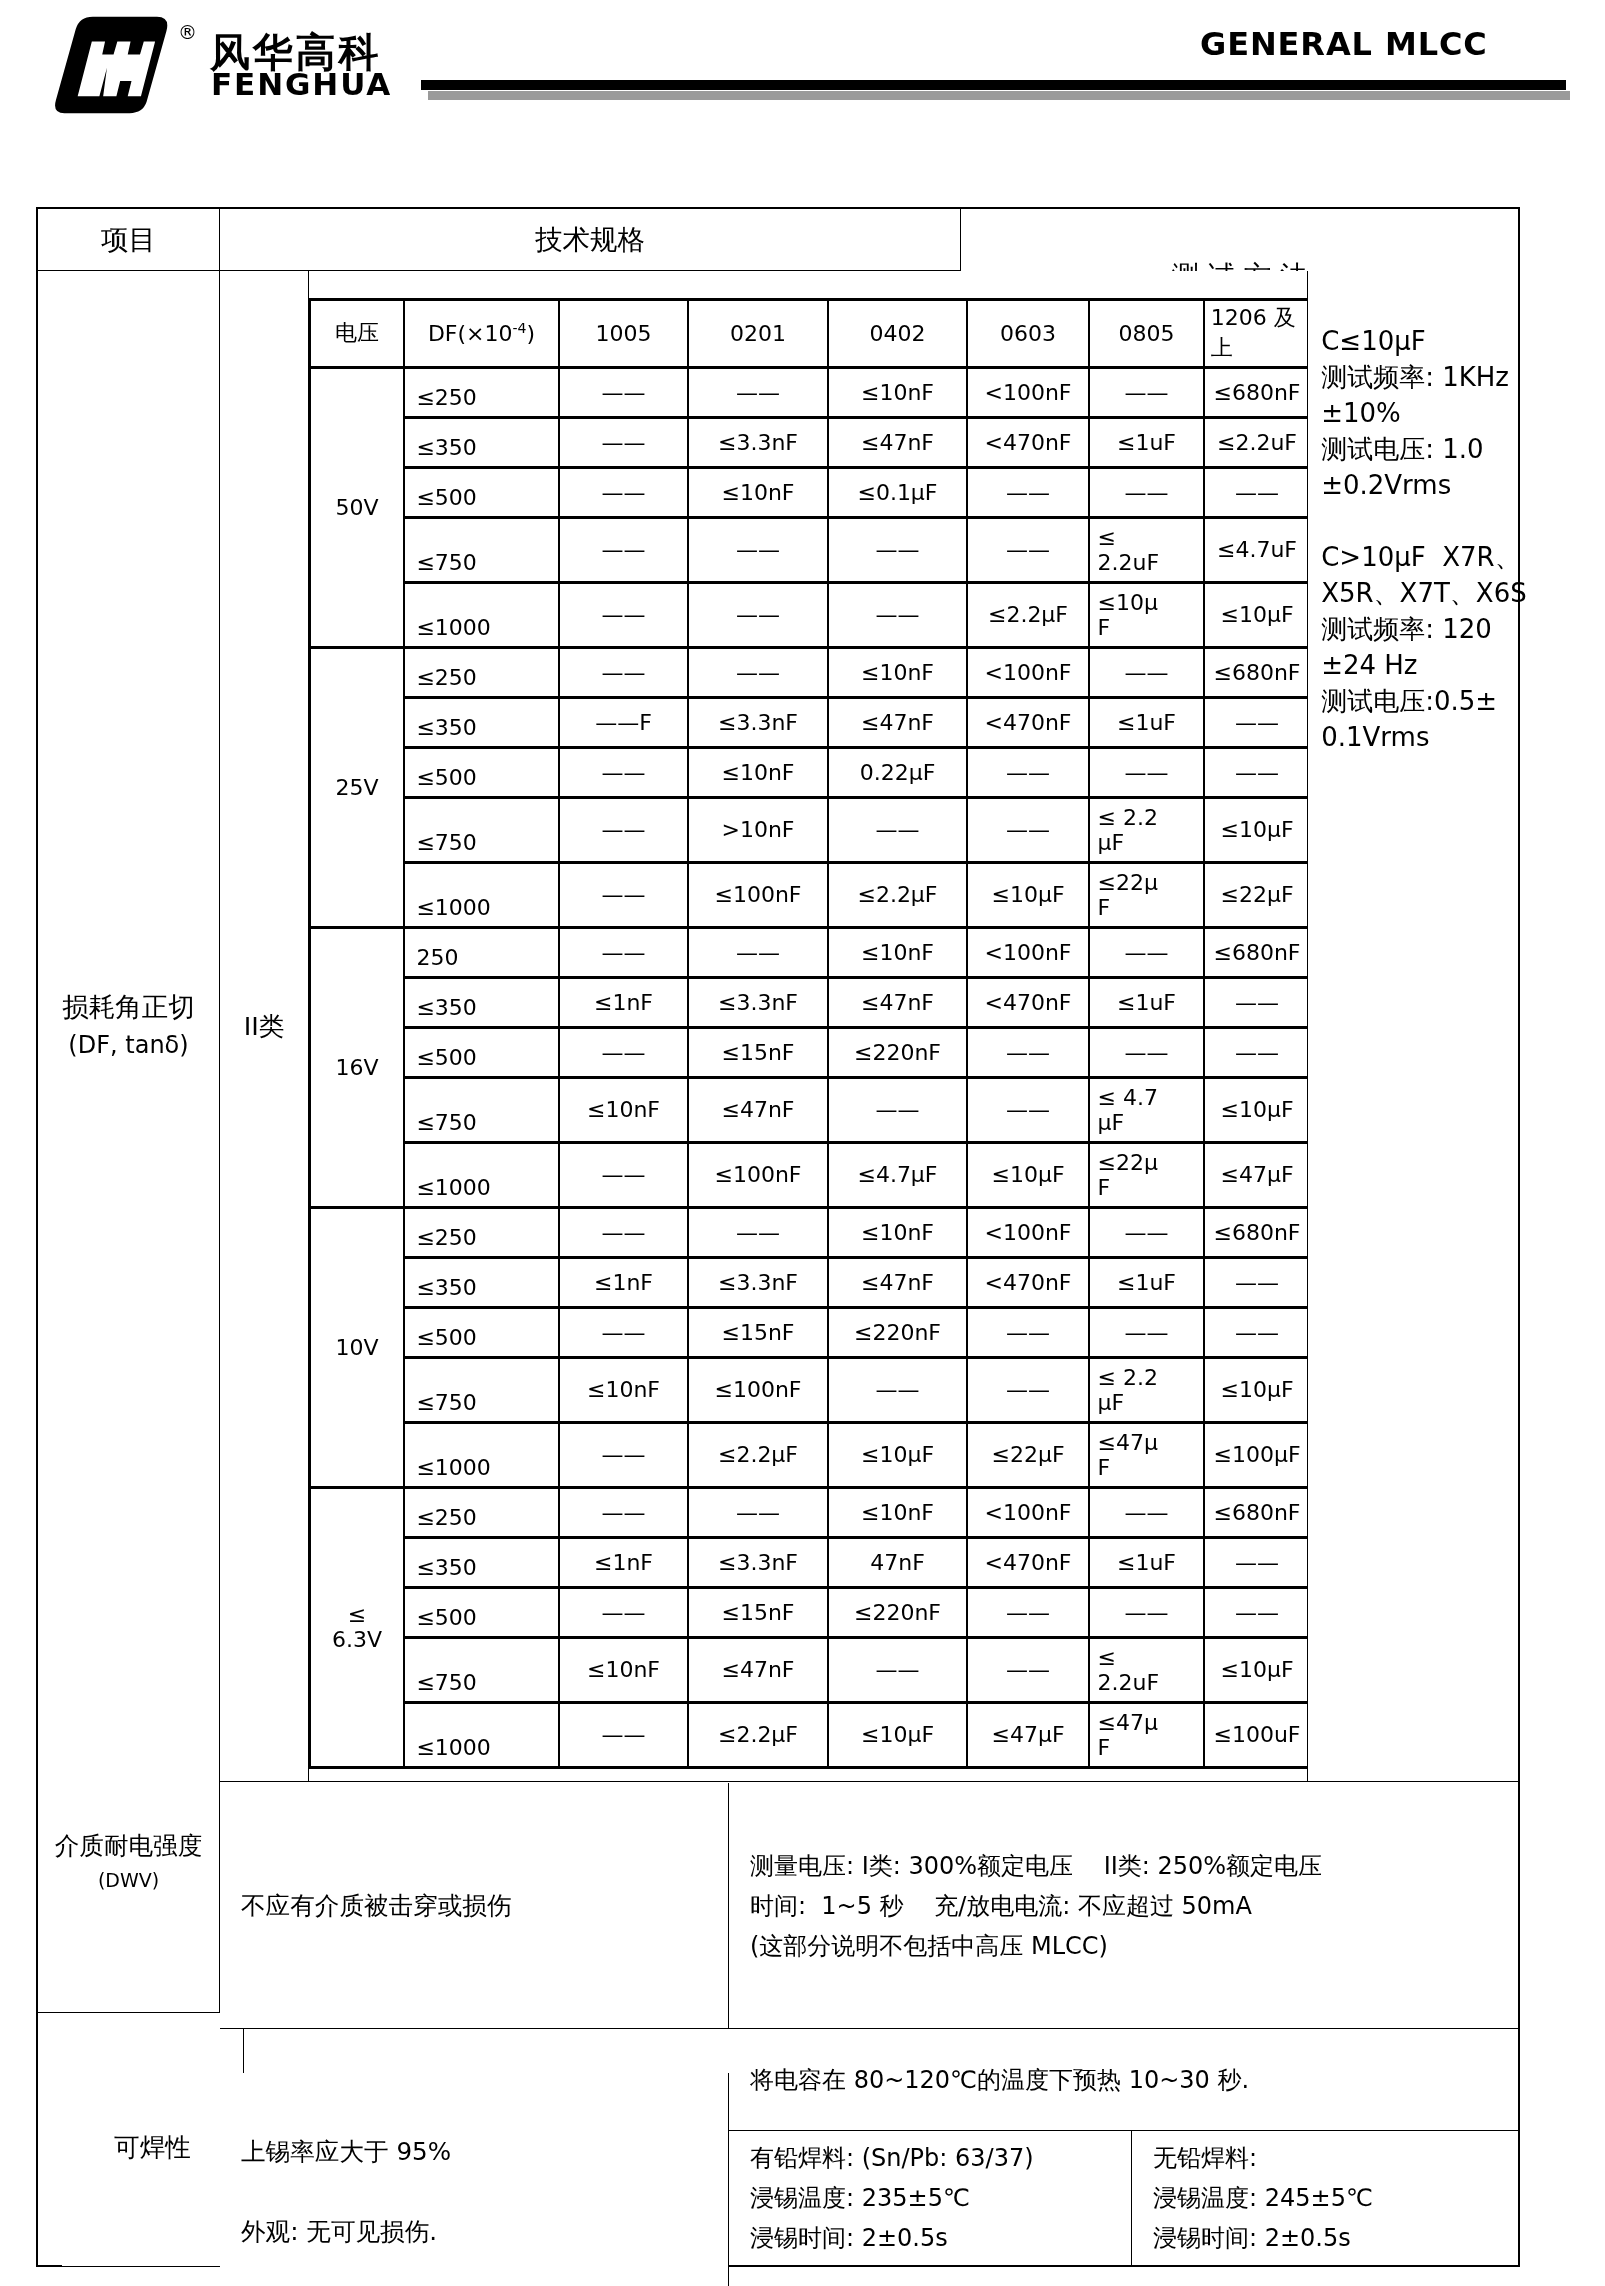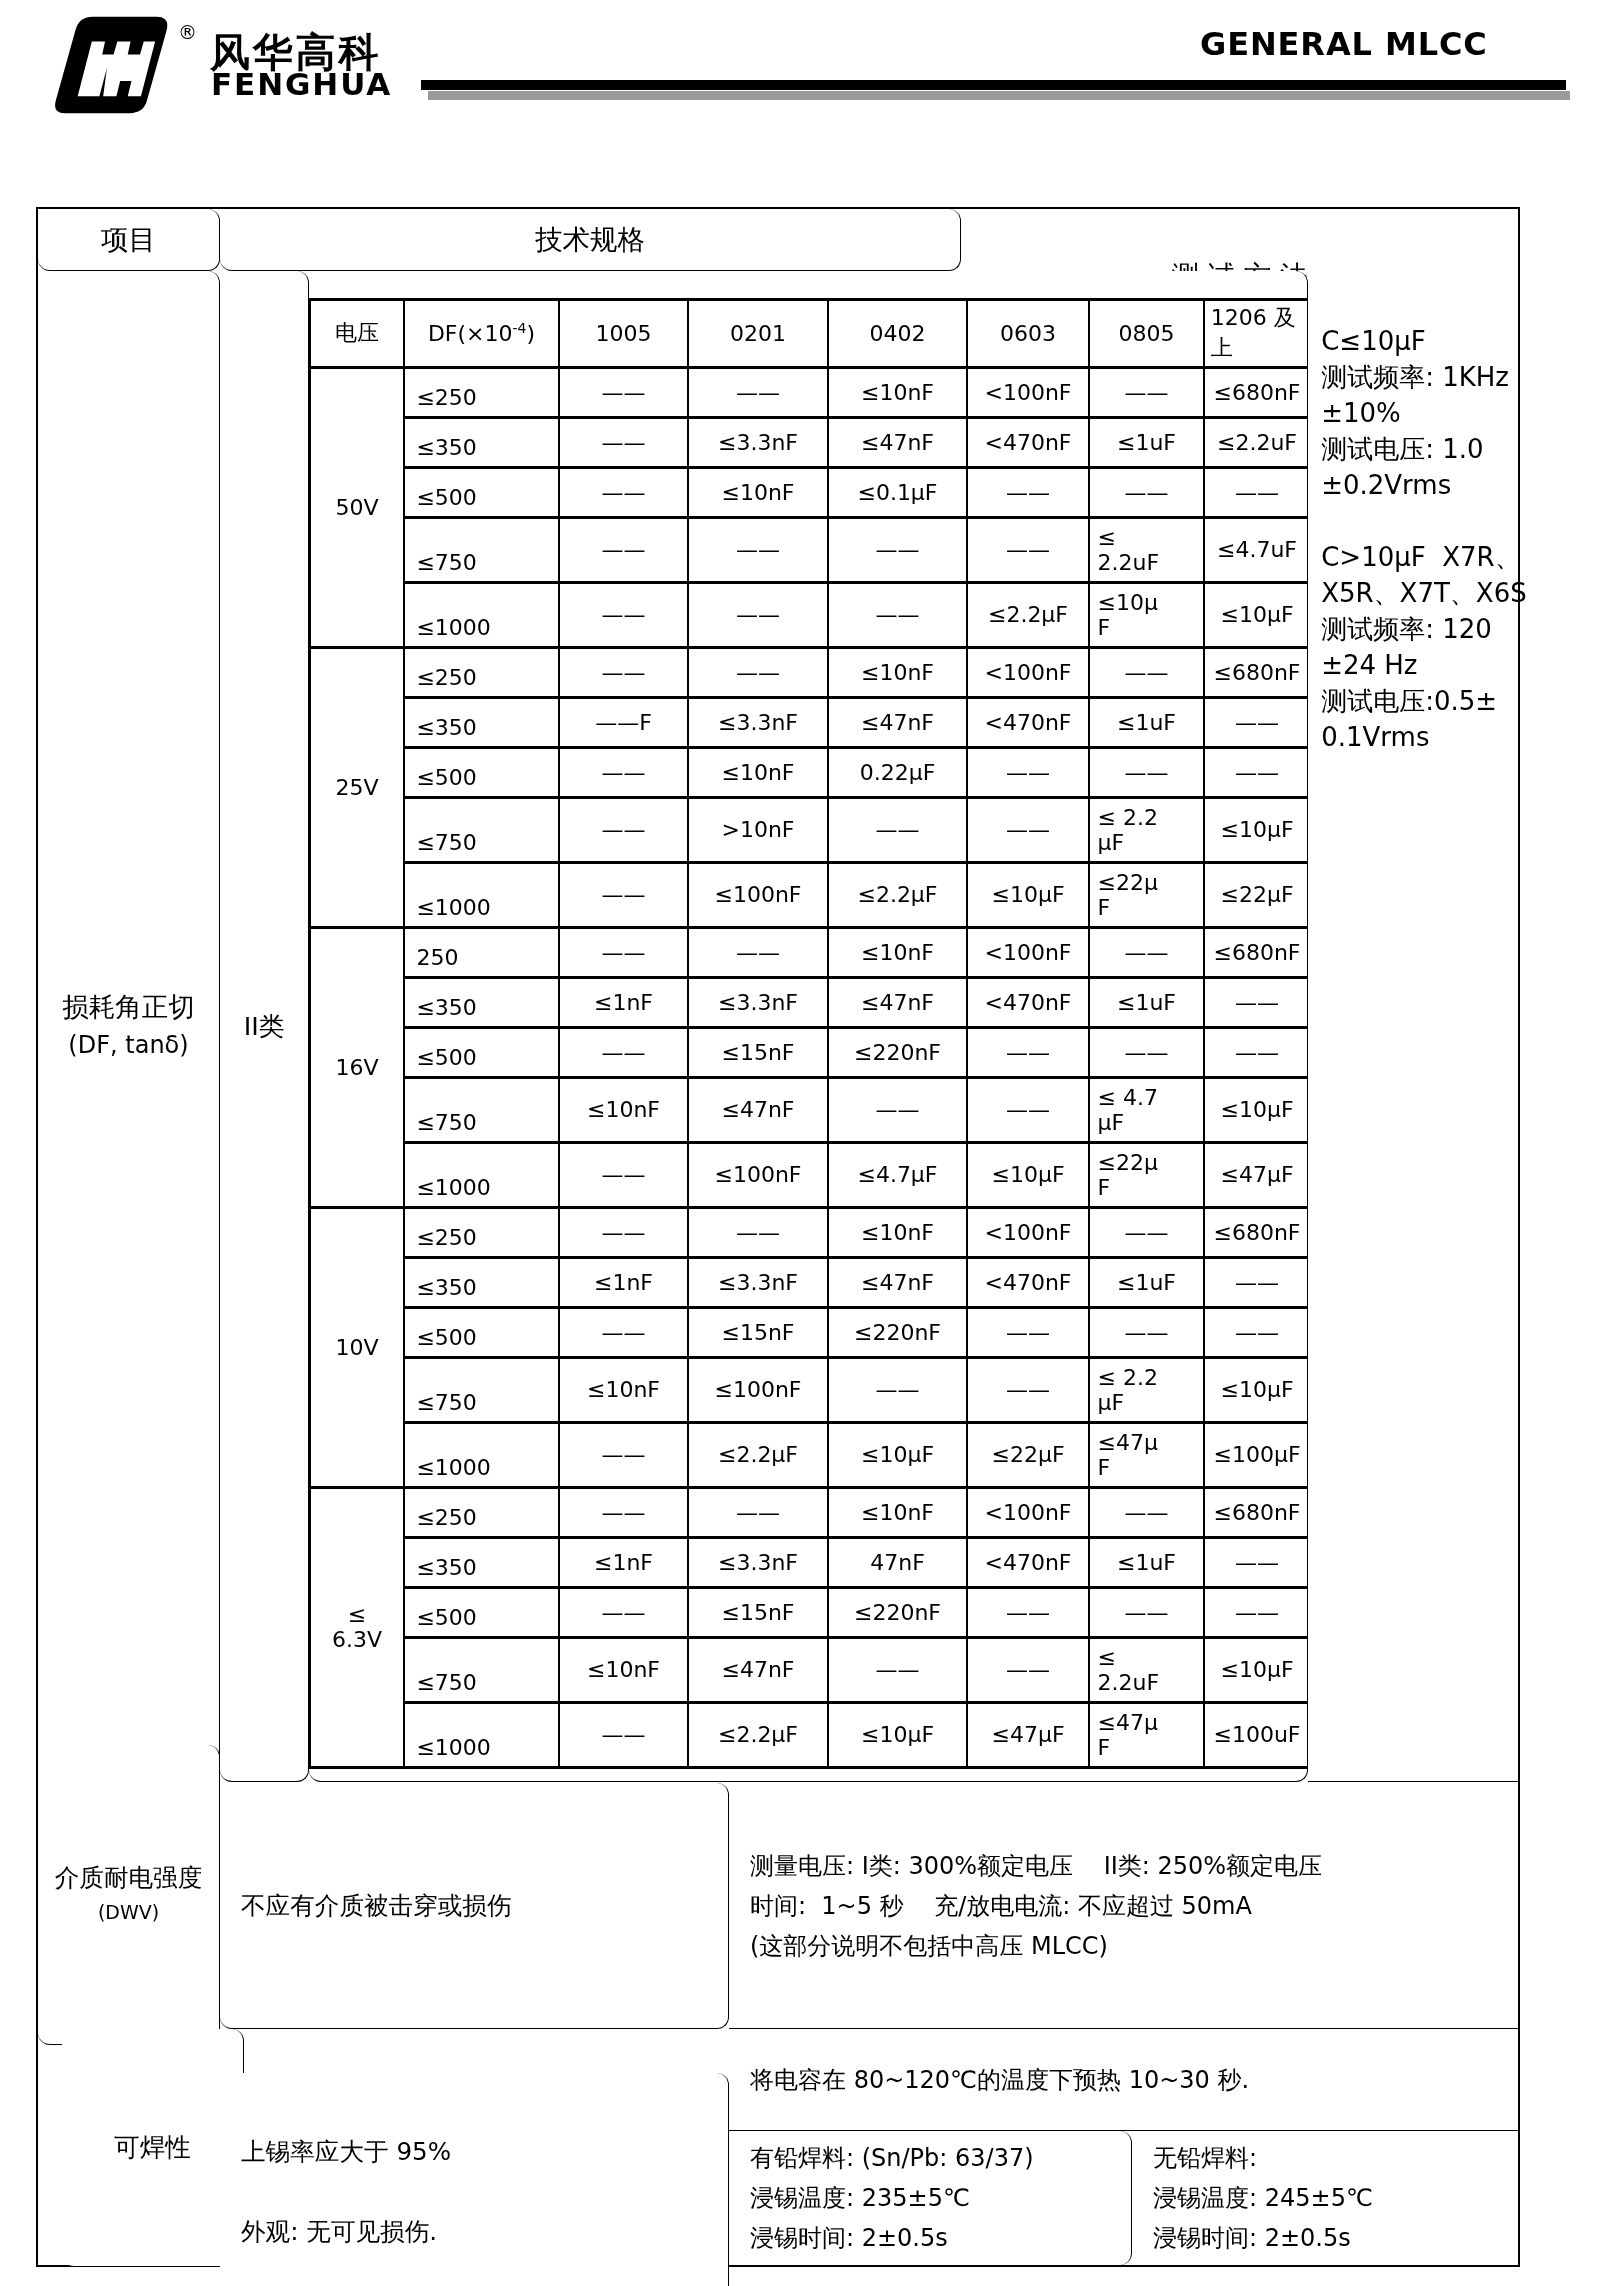--- a/index.html
+++ b/index.html
@@ -12,21 +12,21 @@
   .brand-cn{position:absolute;left:210px;top:24.6px;font-size:40px;font-weight:bold;letter-spacing:2.8px;}
   .brand-en{position:absolute;left:211px;top:66px;font-size:31px;font-weight:bold;letter-spacing:1.9px;}
   .doc-title{position:absolute;left:1200px;top:24.6px;font-size:32px;font-weight:bold;letter-spacing:0.9px;}
   .bar-black{position:absolute;left:421px;top:80px;width:1145px;height:9.5px;background:#000;}
   .bar-gray{position:absolute;left:428px;top:91px;width:1142px;height:8.5px;background:#9a9a9a;}
 
   
   .tbl{position:absolute;left:36px;top:207px;width:1480px;height:2056px;
        border:2.8px solid #000;box-sizing:content-box;}
   .cell{position:absolute;box-sizing:border-box;background:#fff;}
-  .br{border-right:1.9px solid #000;border-radius:12px;}
+  .br{border-right:1.9px solid #000;}
   .bb{border-bottom:1.9px solid #000;}
   .center{display:flex;align-items:center;justify-content:center;text-align:center;}
   .head-cell{font-size:27.4px;}
 
   
   .df-item{flex-direction:column;line-height:38px;font-size:26.5px;}
   .df-item .sub{font-size:24px;}
   .class-cell{font-size:25.6px;}
   .method-col{font-size:26px;padding:52px 5.7px 0 13.2px;line-height:36px;}
   .m-line{min-height:36px;line-height:36px;white-space:pre;}
@@ -364,21 +364,21 @@
         <div class="m-line">±0.2Vrms</div>
         <div class="m-line"></div>
         <div class="m-line">C&gt;10μF  X7R、</div>
         <div class="m-line">X5R、X7T、X6S</div>
         <div class="m-line">测试频率: 120</div>
         <div class="m-line">±24 Hz</div>
         <div class="m-line">测试电压:0.5±</div>
         <div class="m-line">0.1Vrms</div>
       </div>
 
-    <div class="cell center item-2line br bb" style="left:0;top:1536px;width:182px;height:300px;">
+    <div class="cell center item-2line br bb" style="left:0;top:1504px;width:182px;height:300px;">
       <div>介质耐电强度</div>
       <div class="sub">(DWV)</div>
     </div>
     <div class="cell spec-text br bb" style="left:182px;top:1574px;width:509px;height:246px;">不应有介质被击穿或损伤</div>
     <div class="cell method-lines bb" style="left:691px;top:1574px;width:789px;height:246px;">
         <div class="m-line2">测量电压: I类: 300%额定电压    II类: 250%额定电压</div>
         <div class="m-line2">时间:  1~5 秒    充/放电电流: 不应超过 50mA</div>
         <div class="m-line2">(这部分说明不包括中高压 MLCC)</div>
       </div>
 

